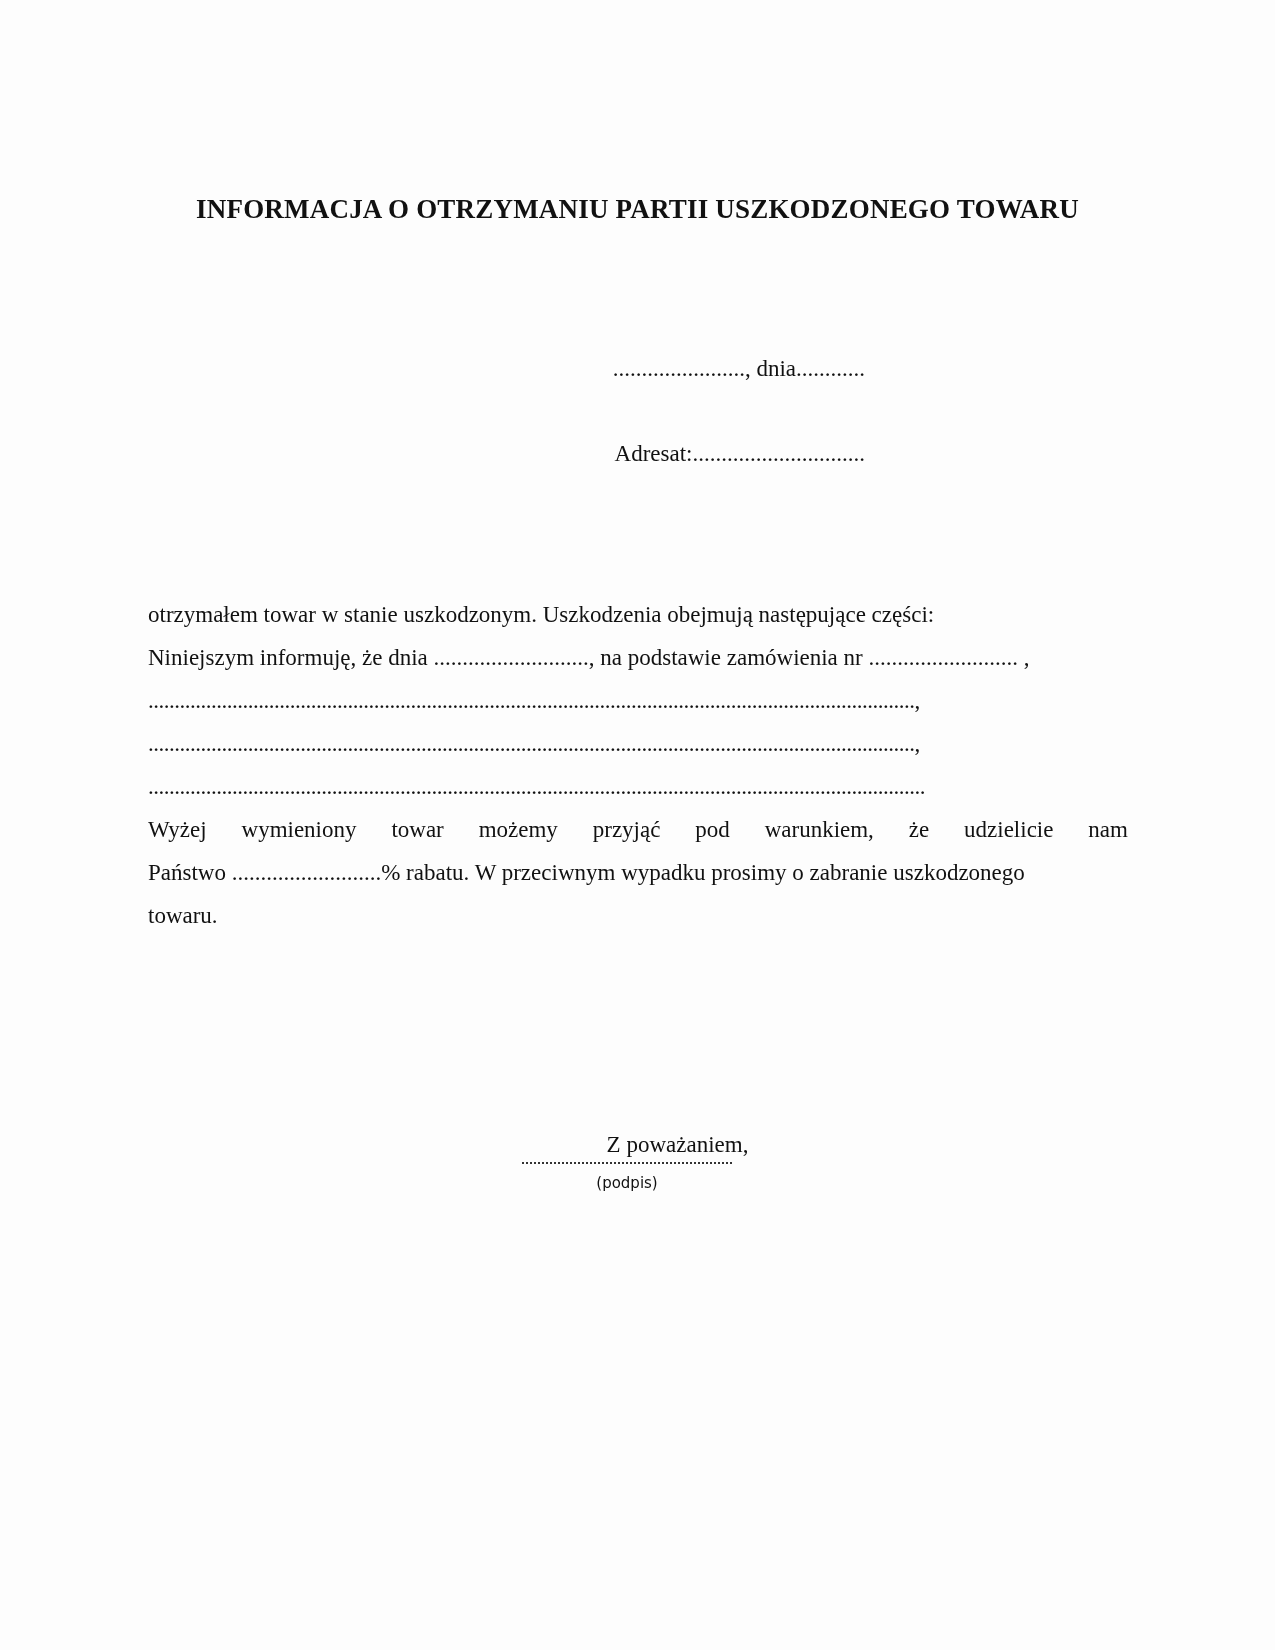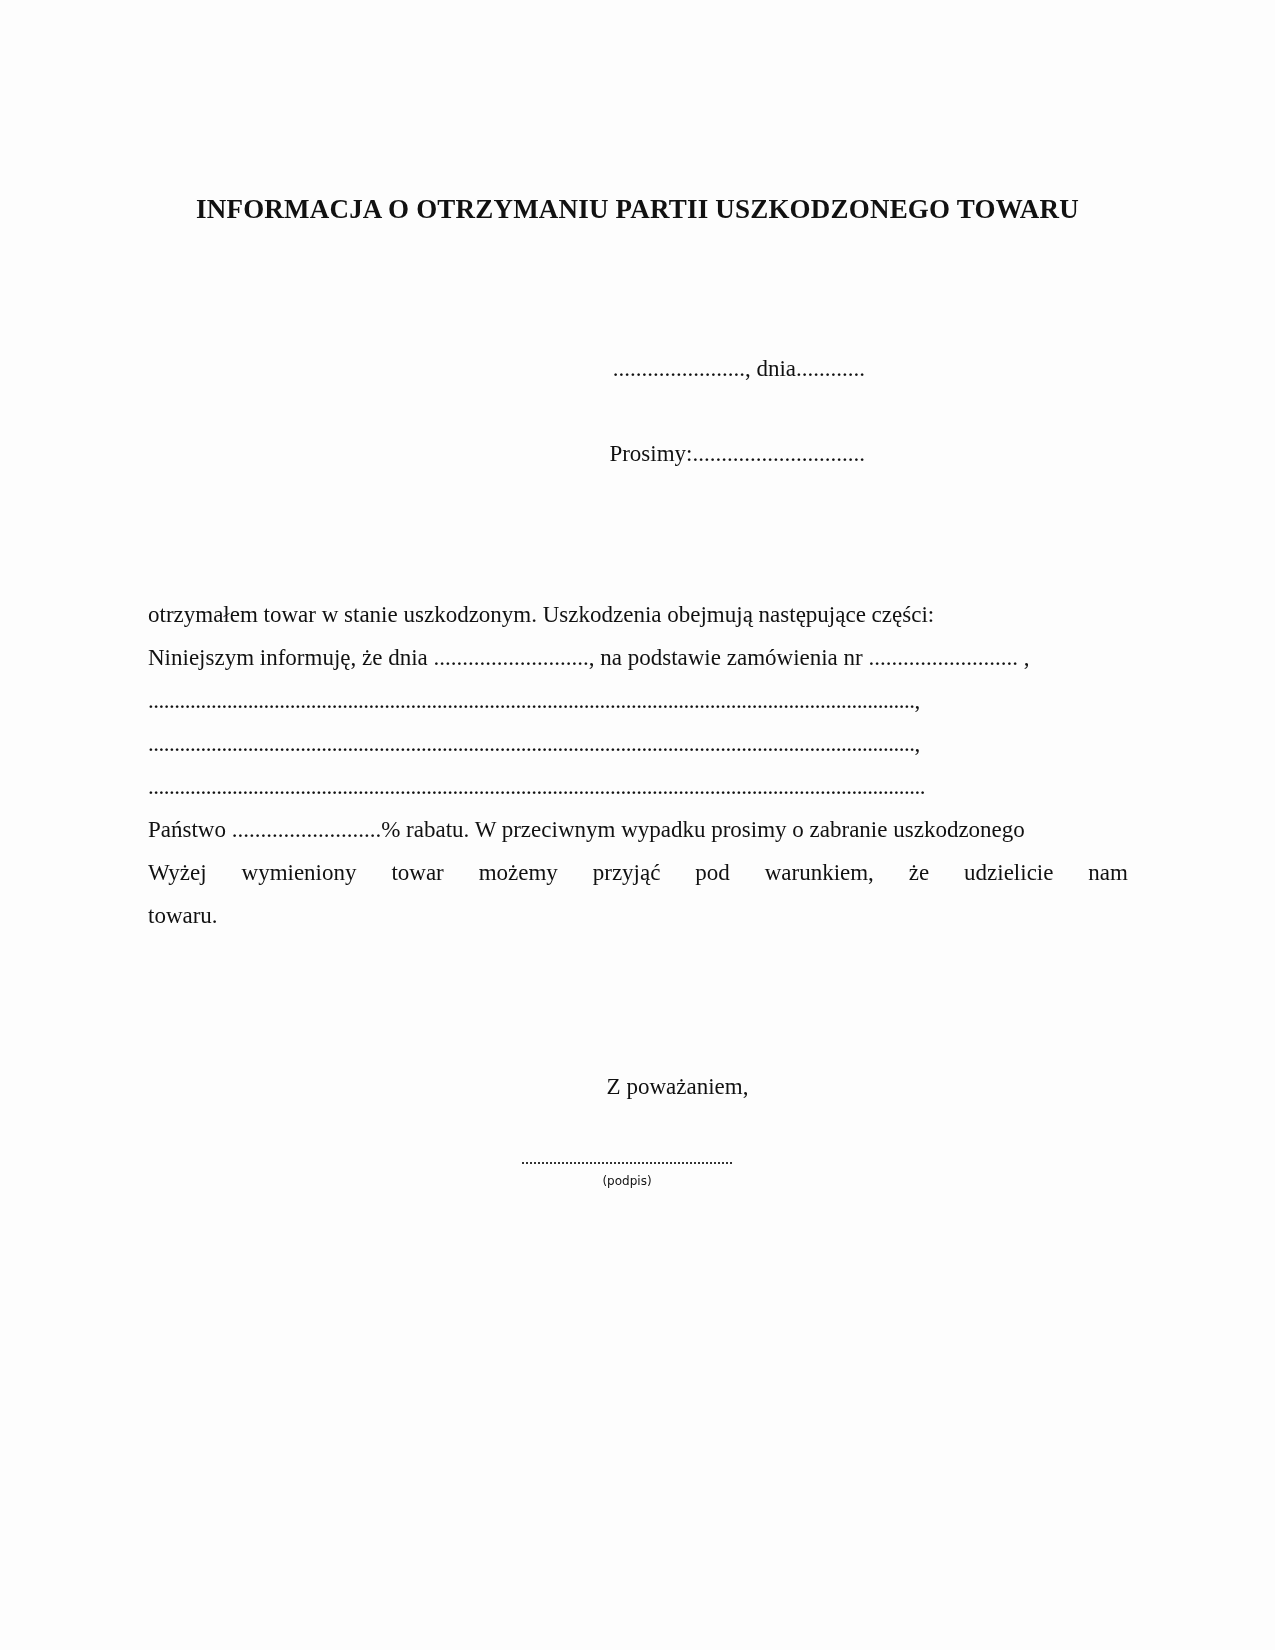--- a/index.html
+++ b/index.html
@@ -62,74 +62,74 @@
       display: flex;
       justify-content: space-between;
     }
     .dots {
       letter-spacing: -0.5px;
     }
     .closing {
       position: absolute;
       left: 0;
       width: 1275px;
-      top: 1054px;
+      top: 1112px;
       text-align: center;
       font-size: 23px;
       padding-left: 80px;
       box-sizing: border-box;
     }
     .sig-dots {
       position: absolute;
       left: 522px;
       width: 210px;
       top: 1132px;
       border-bottom: 2px dotted #333;
       height: 10px;
     }
     .sig-label {
       position: absolute;
       left: 522px;
       width: 210px;
       top: 1154px;
       text-align: center;
       font-family: "DejaVu Sans", sans-serif;
-      font-size: 12px;
+      font-size: 15px;
     }
   </style>
 </head>
 <body>
 
 <div class="page">
 
   <div class="title">INFORMACJA O OTRZYMANIU PARTII USZKODZONEGO TOWARU</div>
 
   <div class="right-line date-line">......................., dnia............</div>
 
-  <div class="right-line addr-line">Prosimy:..............................</div>
+  <div class="right-line addr-line">Adresat:..............................</div>
 
   <div class="body">
     <div class="line">otrzymałem towar w stanie uszkodzonym. Uszkodzenia obejmują następujące części:</div>
     <div class="line">Niniejszym informuję, że dnia ..........................., na podstawie zamówienia nr .......................... ,</div>
     <div class="line dots">..................................................................................................................................................,</div>
     <div class="line dots">..................................................................................................................................................,</div>
     <div class="line dots">....................................................................................................................................................</div>
-    <div class="line">Państwo ..........................% rabatu. W przeciwnym wypadku prosimy o zabranie uszkodzonego</div>
     <div class="line justify">
       <span>Wyżej</span>
       <span>wymieniony</span>
       <span>towar</span>
       <span>możemy</span>
       <span>przyjąć</span>
       <span>pod</span>
       <span>warunkiem,</span>
       <span>że</span>
       <span>udzielicie</span>
       <span>nam</span>
     </div>
+    <div class="line">Państwo ..........................% rabatu. W przeciwnym wypadku prosimy o zabranie uszkodzonego</div>
     <div class="line">towaru.</div>
   </div>
 
   <div class="closing">Z poważaniem,</div>
 
   <div class="sig-dots"></div>
   <div class="sig-label">(podpis)</div>
 
 </div>
 

